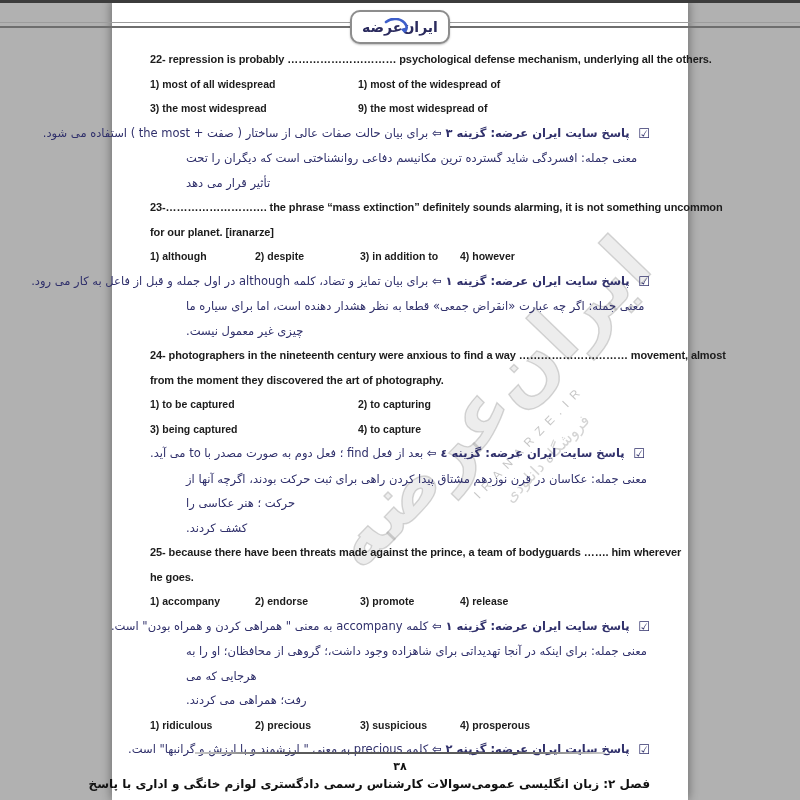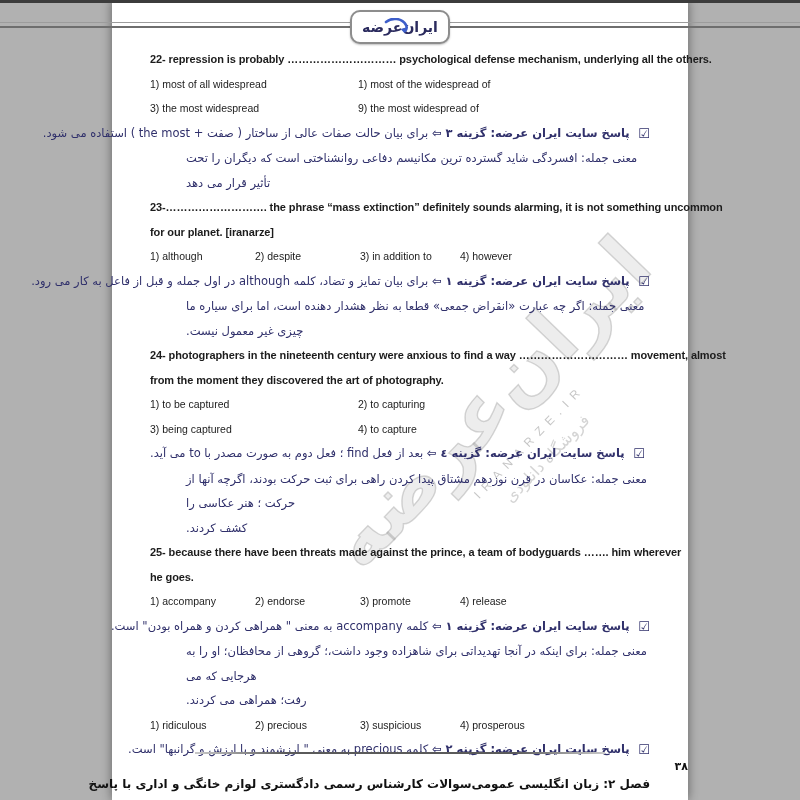--- a/index.html
+++ b/index.html
@@ -39,37 +39,37 @@
   .wm-tagline{font-family:"DejaVu Sans",sans-serif;direction:rtl;font-size:16px;color:rgba(160,160,160,0.45);margin-top:8px;}
   
   .content{position:absolute;top:0;left:0;right:0;z-index:3;padding:47px 38px 0;}
   .en{
     font-size:11px;font-weight:700;color:#1c1c1c;line-height:24.5px;
     white-space:pre;letter-spacing:-0.1px;
   }
   .opts{line-height:24.5px;}
   .opts-2{display:grid;grid-template-columns:208px 1fr;}
   .opts-4{display:grid;grid-template-columns:105px 105px 100px 1fr;}
-  .opt{font-size:10.5px;font-weight:400;color:#1c1c1c;line-height:24.5px;white-space:pre;}
+  .opt{font-size:10.5px;font-weight:700;color:#1c1c1c;line-height:24.5px;white-space:pre;}
   .fa{
     direction:rtl;text-align:left;font-size:11.5px;color:#30306b;line-height:24.5px;
     font-family:"DejaVu Sans",sans-serif;
   }
   .ans{white-space:nowrap;}
   .chk{font-size:13px;margin-left:5px;vertical-align:-1px;}
   .ans-prefix{font-weight:700;}
   .ans-body{font-weight:500;}
   .meaning{white-space:pre-line;font-weight:500;margin-left:36px;}
   
   .footer-line{
     position:absolute;bottom:46px;left:83px;width:410px;height:2px;z-index:3;
     background:linear-gradient(to right,#c9c9c9,#5a5a5a 22%,#5a5a5a 78%,#c9c9c9);
   }
   .page-num{
-    position:absolute;bottom:27px;left:0;right:0;text-align:right;z-index:3;
+    position:absolute;bottom:27px;left:0;right:0;text-align:center;z-index:3;
     font-family:"DejaVu Sans",sans-serif;font-size:11px;font-weight:700;color:#111;
   }
   .footer-row{
     position:absolute;bottom:9px;left:16px;right:38px;z-index:3;
     display:flex;justify-content:space-between;direction:rtl;
     font-family:"DejaVu Sans",sans-serif;font-weight:700;font-size:12px;color:#111;
   }
   .footer-row span{white-space:nowrap;}
 </style>
 </head>

